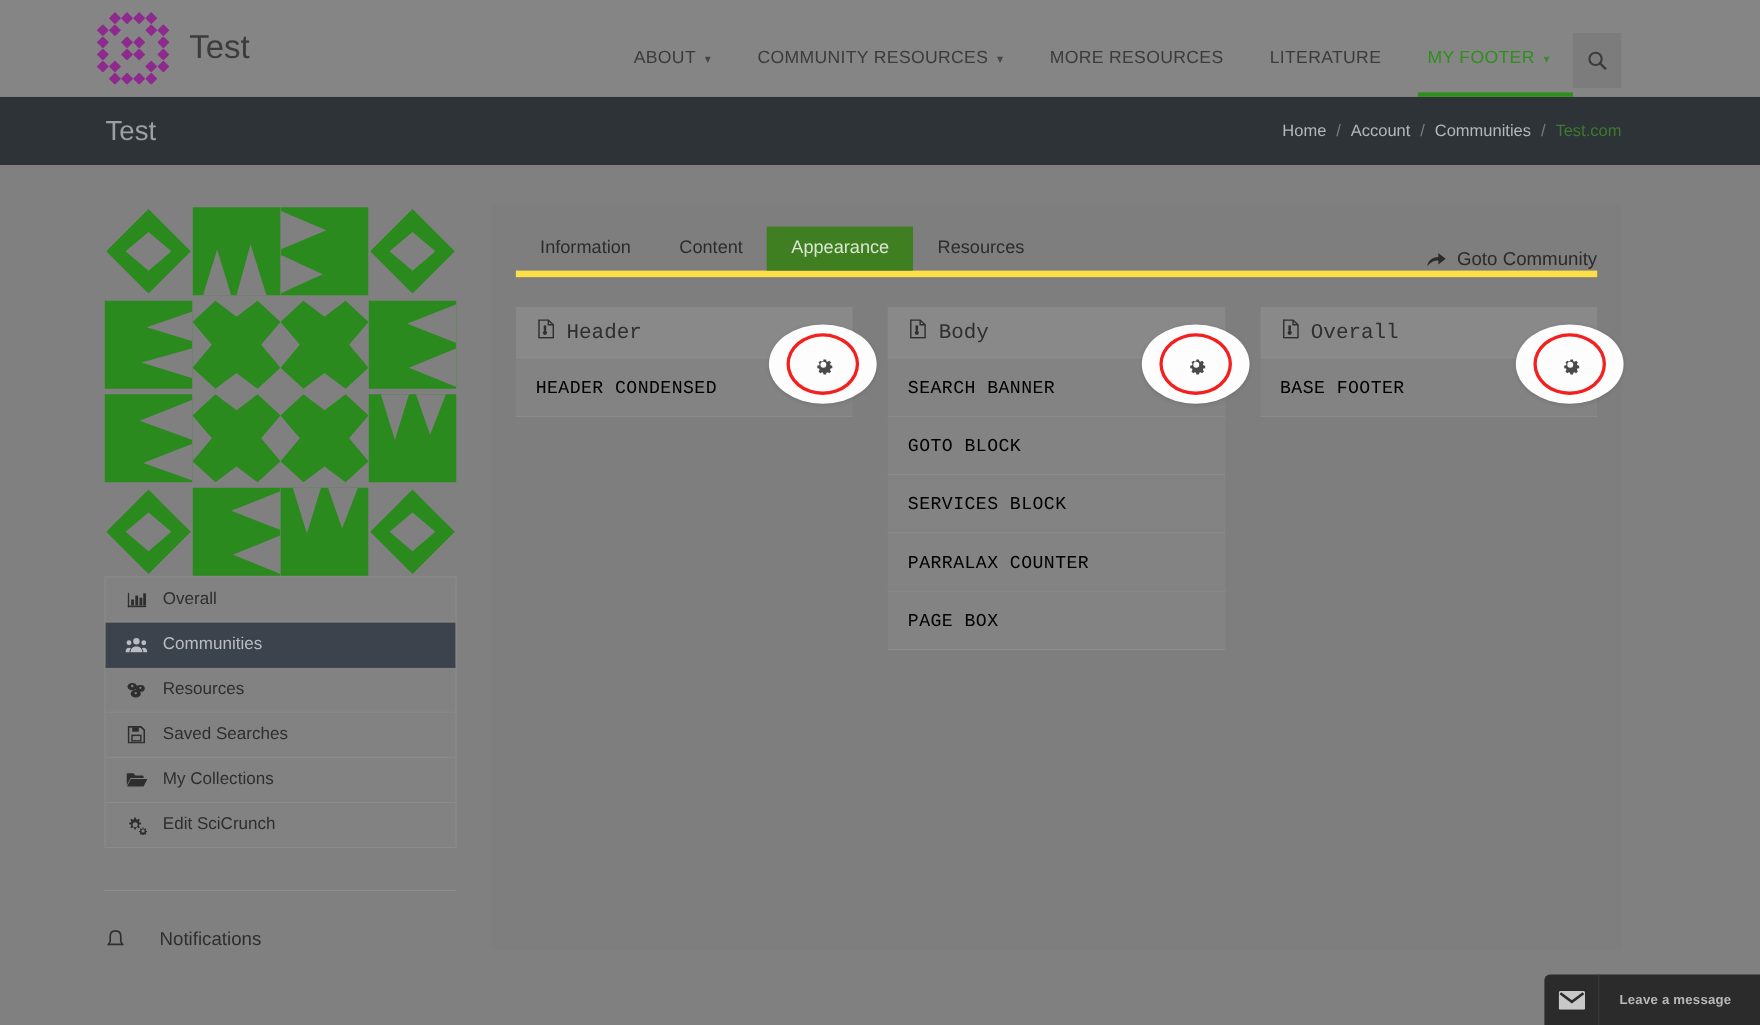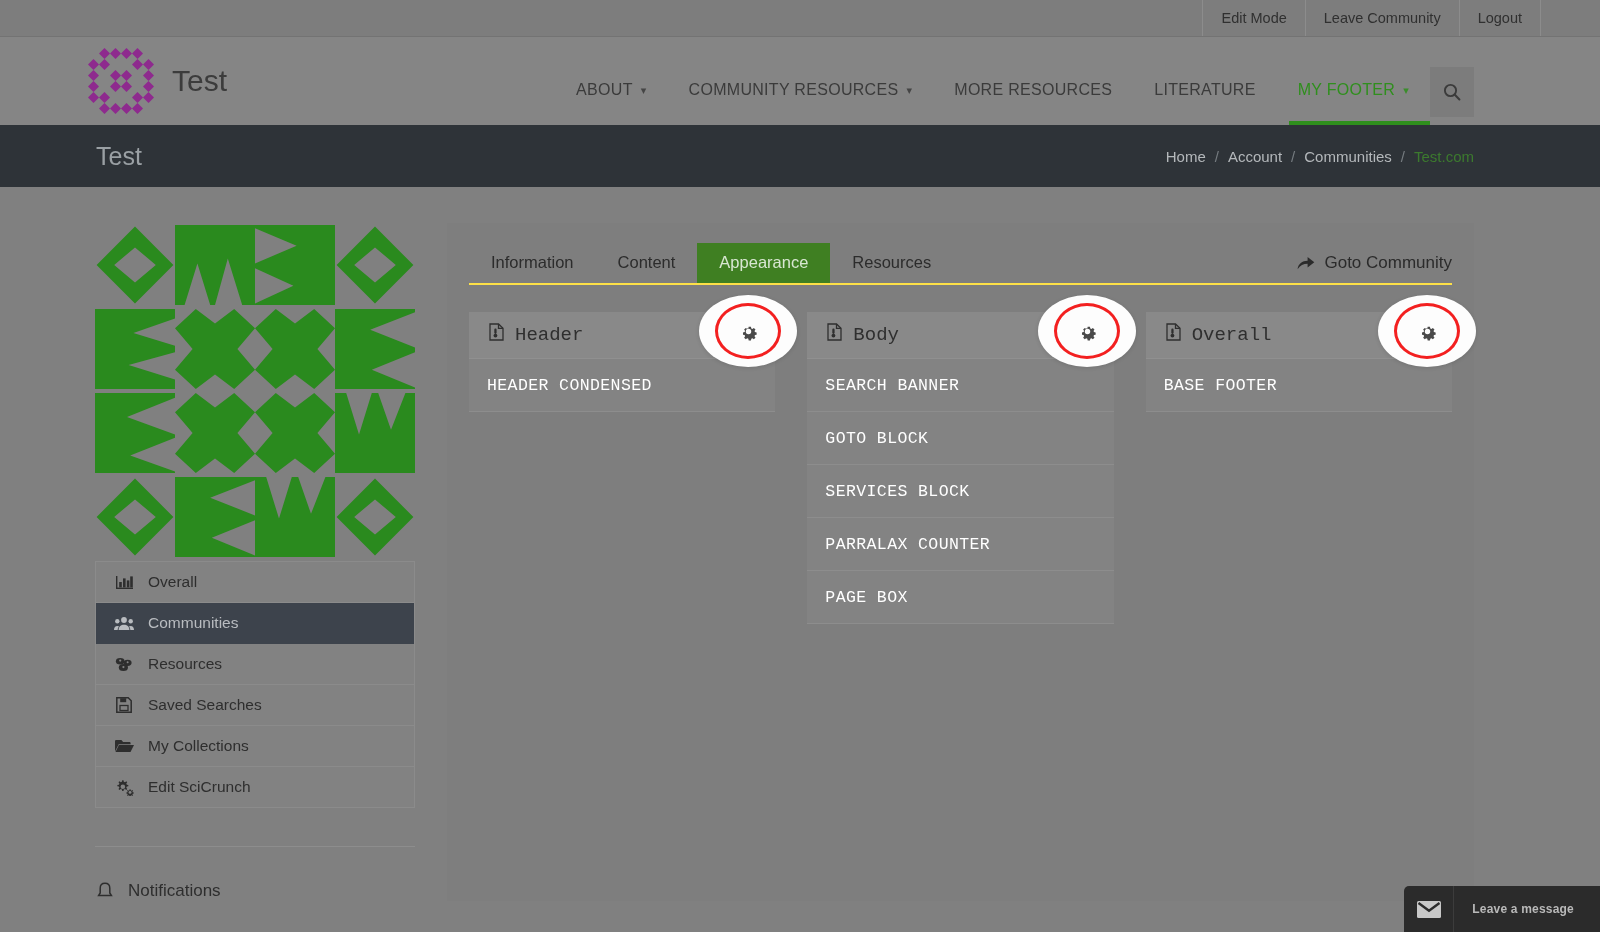--- a/index.html
+++ b/index.html
@@ -130,36 +130,36 @@
     font-size: 15.5px;
     color: #2e2e2e;
     border-bottom: 1px solid #8b8b8b;
   }
   .side-item.active { background: #3d434c; color: #b9bcc0; border-bottom-color: #3d434c; }
   .side-icon { width: 20px; display:flex; align-items:center; justify-content:center; }
 
   .side-divider { width: 320px; height: 1px; background: #8d8d8d; margin-top: 38px; }
   .notif-row {
     width: 320px;
-    display: flex; align-items: center; gap: 13px;
+    display: flex; align-items: center; gap: 30px;
     padding: 34px 18px 0 0px;
     font-size: 17px; color: #2e2e2e;
   }
 
   
   .content-card {
     width: 1027px;
     background: #7e7e7e;
     margin-left: 32px;
     padding: 20px 22px 0 22px;
     min-height: 518px;
   }
   .tabs {
-    display: flex; 
-    border-bottom: 2px solid #fde047;
+    display: flex; align-items: flex-end;
+    border-bottom: 6px solid #fde047;
     position: relative;
   }
   .tab {
     padding: 10px 22px 11px 22px;
     font-size: 16.5px;
     color: #2c2c2c;
   }
   .tab.active { background: #3f7f22; color: #d8e7d2; }
   .goto-community {
     margin-left: auto;
@@ -179,21 +179,21 @@
     color: #2f2f2f;
     border-bottom: 1px solid #909090;
   }
   .panel-item {
     height: 53px;
     background: #838383;
     display: flex; align-items: center;
     padding: 0 18px;
     font-size: 16.5px;
     letter-spacing: .4px;
-    color: #ffffff;
+    color: #000000;
     border-bottom: 1px solid #8d8d8d;
   }
 
   
   .gear-bubble {
     position: absolute;
     width: 98px; height: 72px;
     border-radius: 50%;
     background: #fdfdfd;
     display: flex; align-items: center; justify-content: center;
@@ -224,26 +224,20 @@
     padding: 0 26px 0 18px;
     font-size: 12px; font-weight: bold;
     color: #b9b9b9; letter-spacing: .2px;
   }
 </style>
 </head>
 <body>
 
 <div id="root">
 
-  <div class="utility-bar">
-    <div class="utility-item">Edit Mode</div>
-    <div class="utility-item">Leave Community</div>
-    <div class="utility-item">Logout</div>
-    <div class="utility-spacer"></div>
-  </div>
 
   <div class="site-header">
     <div class="brand">
       <div class="brand-logo" id="brandLogo">
           <i style="background: transparent;"></i>
           <i style="background: rgb(142, 42, 142); clip-path: polygon(50% 0px, 100% 50%, 50% 100%, 0px 50%);"></i>
           <i style="background: rgb(142, 42, 142); clip-path: polygon(50% 0px, 100% 50%, 50% 100%, 0px 50%);"></i>
           <i style="background: rgb(142, 42, 142); clip-path: polygon(50% 0px, 100% 50%, 50% 100%, 0px 50%);"></i>
           <i style="background: rgb(142, 42, 142); clip-path: polygon(50% 0px, 100% 50%, 50% 100%, 0px 50%);"></i>
           <i style="background: transparent;"></i>

